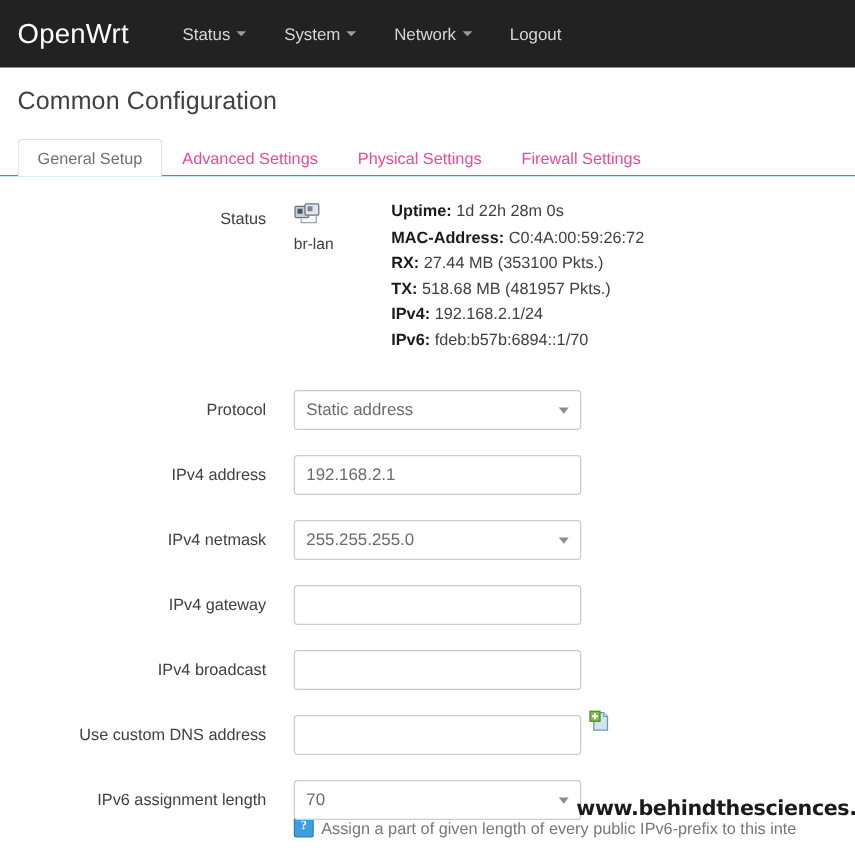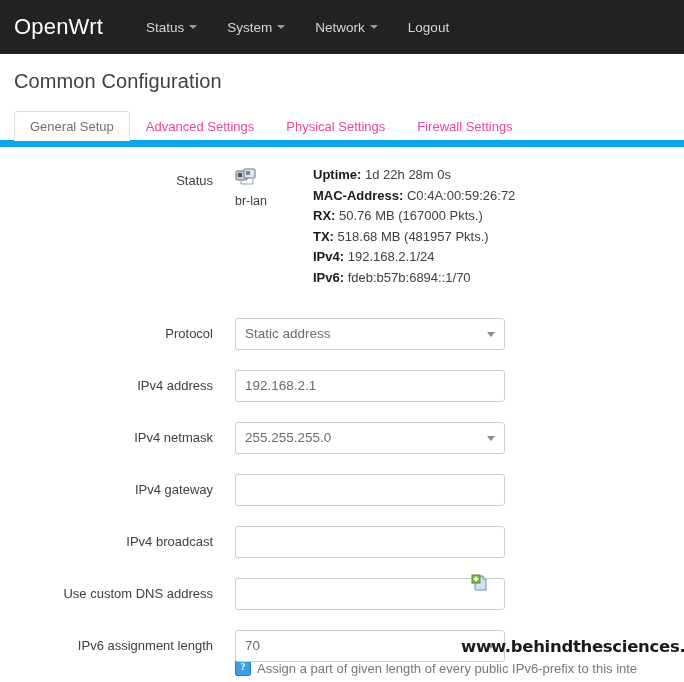--- a/index.html
+++ b/index.html
@@ -66,21 +66,21 @@
     padding: 16px 0 0 14px;
     letter-spacing: 0.1px;
   }
 
   
   .tabs {
     margin-top: 17px;
     padding-left: 14px;
     display: flex;
     align-items: flex-end;
-    border-bottom: 7px solid #0ea5e9;
+    border-bottom: 1px solid #0ea5e9;
     height: 30px;
     box-sizing: content-box;
   }
   .tab {
     font-size: 13px;
     padding: 7px 15px 6px 15px;
     color: #ec4899;
     cursor: pointer;
     line-height: 16px;
     border: 1px solid transparent;
@@ -143,21 +143,21 @@
     margin-left: 12px;
     line-height: 20.5px;
     font-size: 13px;
     color: #404040;
     white-space: nowrap;
   }
   .status-list b { color: #1a1a1a; }
 
   
   .input, .select {
-    width: 270px;
+    width: 230px;
     height: 32px;
     box-sizing: border-box;
     border: 1px solid #cccccc;
     border-radius: 3px;
     background: #ffffff;
     font-family: "Liberation Sans", sans-serif;
     font-size: 13.5px;
     color: #6b6b6b;
     padding: 0 9px;
     line-height: 30px;
@@ -275,21 +275,21 @@
         <div>
           <b>Uptime:</b>
           <span>1d 22h 28m 0s</span>
         </div>
         <div>
           <b>MAC-Address:</b>
           <span>C0:4A:00:59:26:72</span>
         </div>
         <div>
           <b>RX:</b>
-          <span>50.76 MB (167000 Pkts.)</span>
+          <span>27.44 MB (353100 Pkts.)</span>
         </div>
         <div>
           <b>TX:</b>
           <span>518.68 MB (481957 Pkts.)</span>
         </div>
         <div>
           <b>IPv4:</b>
           <span>192.168.2.1/24</span>
         </div>
         <div>

